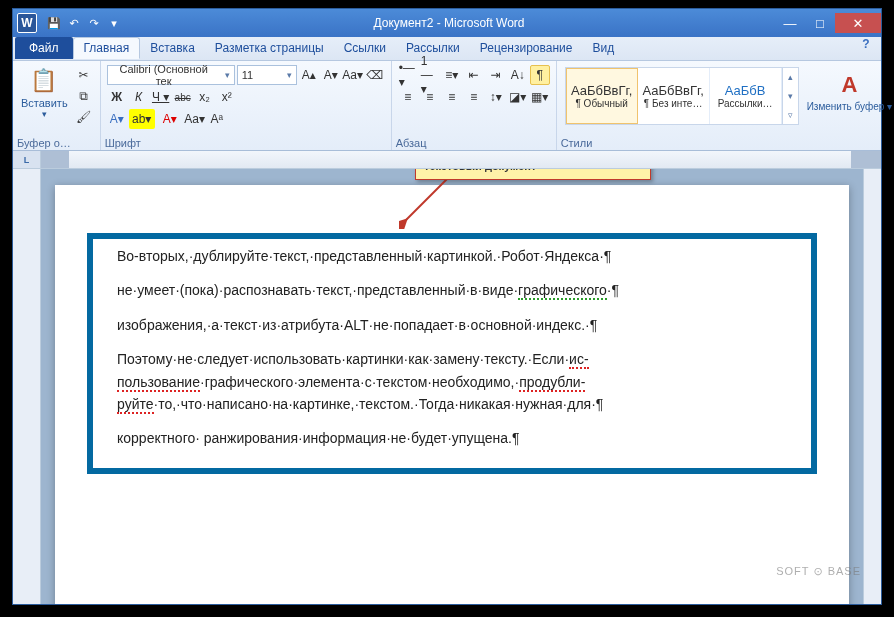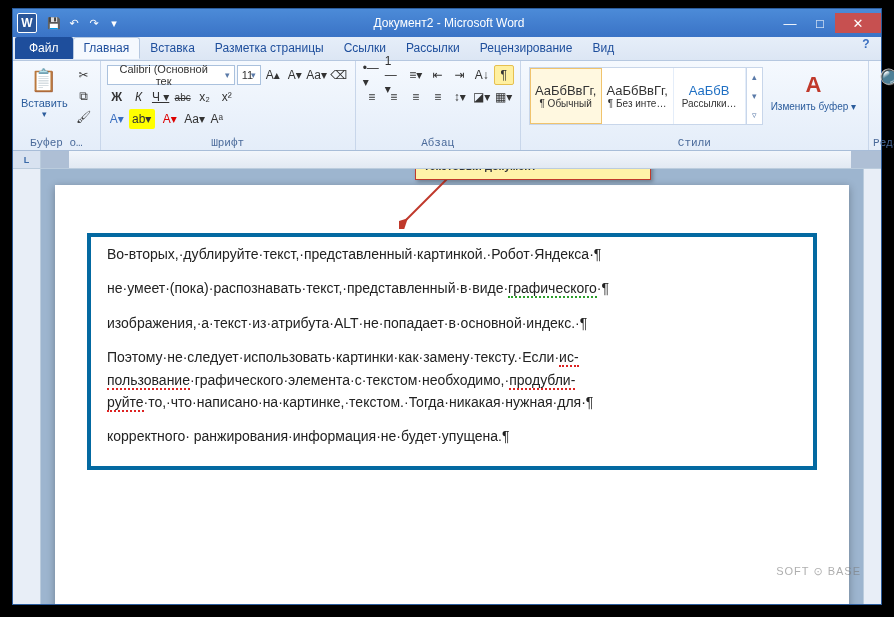--- a/index.html
+++ b/index.html
@@ -15,53 +15,53 @@
 .winbtns .close { width: 46px; background: #c75050; border-radius: 0 0 0 0; }
 
 .ribbon-tabs { height: 24px; background: linear-gradient(#e6eef9,#dce6f4); display: flex; align-items: flex-start; font-size: 12px; padding-left: 2px; border-bottom:1px solid #b6c8e0;}
 .file-tab { background: #1e4e9c; color: #fff; padding: 3px 14px; font-size: 12px; height: 22px; display:flex; align-items:center; border-radius:2px 2px 0 0;}
 .rtab { padding: 3px 10px; color: #1e4e9c; height:22px; display:flex; align-items:center; }
 .rtab.active { background: #f5f9fe; border: 1px solid #b6c8e0; border-bottom: 1px solid #f5f9fe; border-radius: 3px 3px 0 0; margin-bottom:-1px; }
 .help-icon { margin-left: auto; margin-right: 6px; color: #3a6fc0; font-weight: bold; width:18px; text-align:center;}
 
 .ribbon { height: 90px; background: linear-gradient(#f5f9fe,#e4edf9); display: flex; border-bottom: 1px solid #a8bdd8; font-size: 11px; }
 .group { border-right: 1px solid #c8d6ea; padding: 2px 4px 0 4px; display: flex; flex-direction: column; position:relative;}
-.group-label { text-align: center; color: #4a6a9a; font-size: 11px; padding: 1px 0; margin-top:auto;font-family:Liberation Mono, monospace;}
+.group-label { color: #4a6a9a; font-size: 11px; padding: 1px 0; margin-top:auto;}
 .group-body { flex:1; display:flex; }
 
 .big-btn { display: flex; flex-direction: column; align-items: center; padding: 2px 4px; color:#2b5c9c; }
 .big-btn .ic { width: 32px; height: 32px; display:flex; align-items:center; justify-content:center; font-size:22px;}
 .small-grid { display:flex; flex-direction:column; gap:1px; padding:2px; }
 .small-row { display:flex; gap:2px; align-items:center;}
 .sbtn { width:20px; height:20px; display:flex; align-items:center; justify-content:center; border:1px solid transparent; font-size:12px; color:#333; border-radius:2px;}
 .pilcrow-hl { background:#fff0a0; border-color:#e6c050;}
 
 .font-combo { border:1px solid #aac1dd; background:#fff; height:20px; font-size:11px; padding:0 18px 0 4px; display:flex; align-items:center; position:relative; color:#333;text-align:center;}
 .font-combo::after { content:"▾"; position:absolute; right:4px; color:#5a7aa8; font-size:9px;}
 .font-name { width:128px; }
-.font-size { width:24px; }
+.font-size { width:60px; }
 
 .styles-gallery { display:flex; gap:0; border:1px solid #c8d6ea; background:#fff; }
 .style-item { width:72px; height:56px; border-right:1px solid #e4edf9; display:flex; flex-direction:column; align-items:center; justify-content:center; font-size:10px; color:#333;}
 .style-item.sel { border:1px solid #f0c36d; background:#fff8e0;}
 .style-prev { font-size:13px; }
 .style-prev.blue { color:#1f6fc3; }
 .gallery-more { width:16px; display:flex; flex-direction:column; border-left:1px solid #c8d6ea;}
 .gallery-more div { flex:1; display:flex; align-items:center; justify-content:center; font-size:9px; color:#5a7aa8;}
 
 .ruler { height:18px; background:#e8eef7; border-bottom:1px solid #bcd; position:relative; font-size:8px; color:#555; overflow:hidden; display:flex;}
 .ruler-corner { width:28px; background:#d8e2f0; border-right:1px solid #bcd; display:flex; align-items:center; justify-content:center; font-size:9px; font-weight:bold; color:#3a6aa8;}
 .ruler-track { flex:1; position:relative; background:linear-gradient(#f2f6fb,#e2e9f3); }
 .ruler-track .dark { position:absolute; top:0; bottom:0; background:#aebfd5;}
 
 .workarea { display:flex; height: calc(100% - 28px - 24px - 90px - 18px); background:#b6c8da;}
 .vruler { width:28px; background:#e8eef7; border-right:1px solid #bcd;}
 .page-wrap { flex:1; overflow:auto; position:relative; background:#9db5cf;}
 .page { width:794px; min-height:900px; background:#fff; margin:16px auto; box-shadow:0 2px 8px rgba(0,0,0,.3); padding: 48px 32px; font-family:Calibri,sans-serif; font-size:14px; line-height:1.6; color:#222; position:relative;}
-.red-box { border:4px solid #0369a1; padding:6px 16px; }
+.red-box { border:6px solid #0369a1; padding:6px 24px; }
 .red-box p { margin-bottom:12px;}
 .sqg { border-bottom: 2px dotted #2a9d2a;}
 .sqr { border-bottom: 2px dotted #d22;}
 
 .callout { position:absolute; top:-60px; left:360px; width:236px; background:#fff2a8; border:1px solid #c0392b; padding:6px 8px; font-size:11px; font-weight:bold; color:#333; box-shadow:2px 2px 4px rgba(0,0,0,.3); z-index:5; line-height:1.25;}
 .callout-arrow { position:absolute; top:-16px; left:344px; z-index:4;}
 
 .vscroll { width:18px; background:#e8eef7; border-left:1px solid #bcd;}
 .watermark { position:absolute; right:20px; bottom:26px; font-size:11px; color:rgba(120,120,120,.6); letter-spacing:1px;}
 </style>

